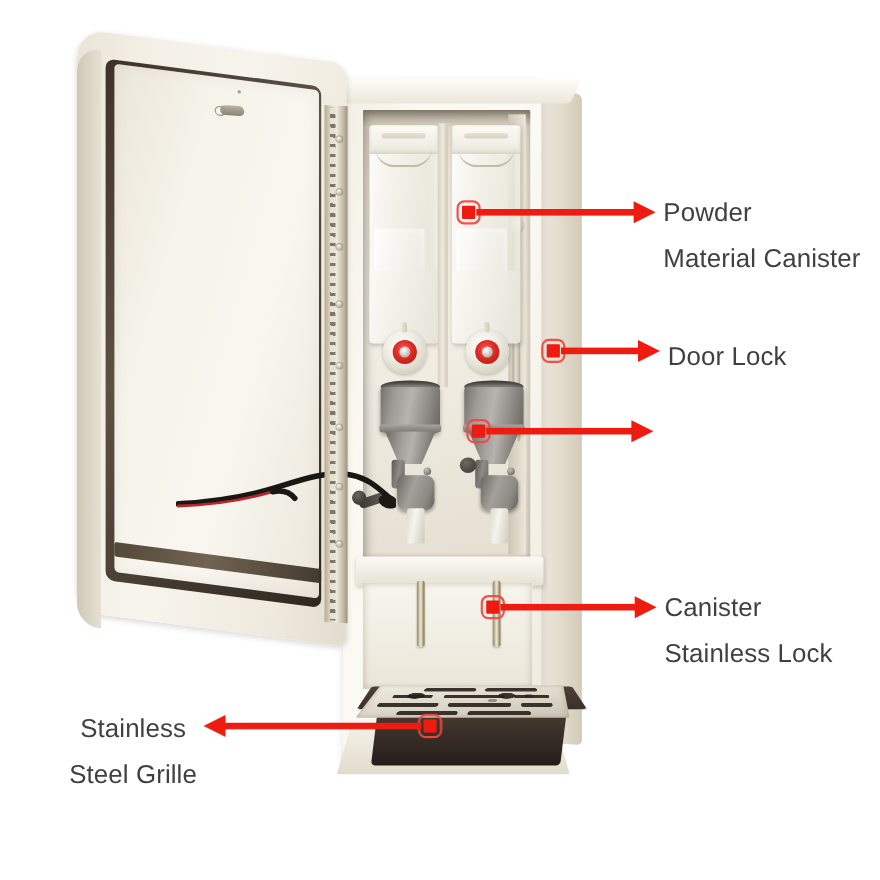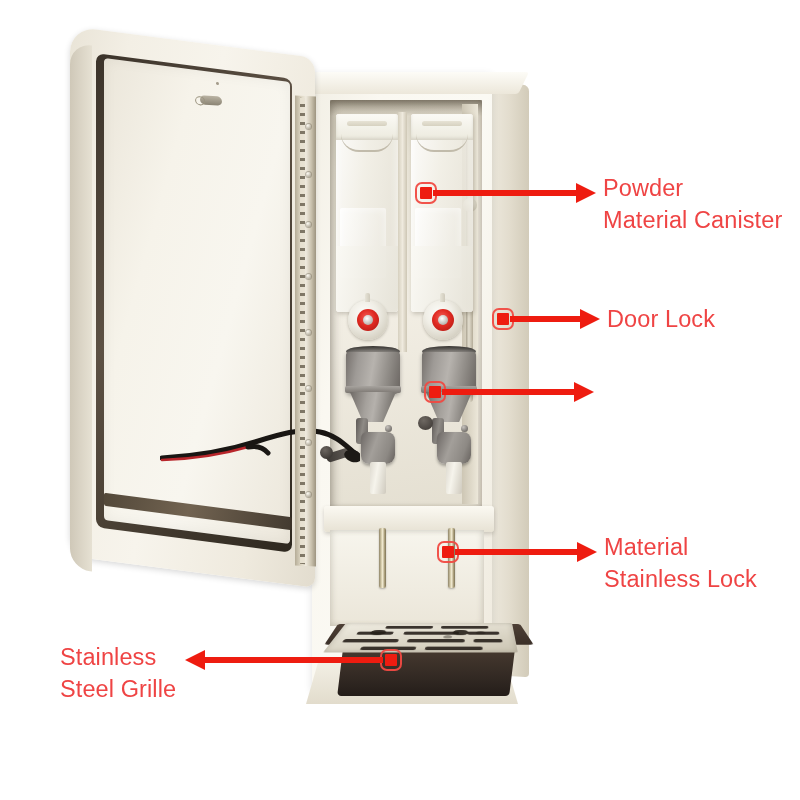--- a/index.html
+++ b/index.html
@@ -287,25 +287,25 @@
   .arrow{position:absolute;height:22px;}
   .arrow .shaft{position:absolute;top:8px;height:6px;background:#ee1c10;}
   .arrow .head{
     position:absolute;top:1px;width:0;height:0;
     border-top:10px solid transparent;border-bottom:10px solid transparent;
   }
   .arrow.right .head{border-left:20px solid #ee1c10;}
   .arrow.left  .head{border-right:20px solid #ee1c10;}
 
   .label{
-    position:absolute;color:#ef4444;font-size:23.5px;line-height:32px;
+    position:absolute;color:#404040;font-size:23.5px;line-height:42px;
     font-weight:400;letter-spacing:.1px;white-space:pre;
   }
   .label.right{text-align:left;}
-  .label.leftal{}
+  .label.leftal{text-align:center;}
 </style>
 </head>
 <body>
 
 <div id="stage">
 
   <div class="photo">
 
     <div class="body-side"></div>
     <div class="body-front"></div>
@@ -442,21 +442,21 @@
   </div>
 
   <div class="marker" style="left:437px;top:541px;">
     <div class="ring"></div>
     <div class="dot"></div>
   </div>
   <div class="arrow right" style="left:455px;top:541px;width:142px;">
     <div class="shaft" style="left:0;width:124px;"></div>
     <div class="head" style="left:122px;"></div>
   </div>
-  <div class="label right" style="left:604px;top:531px;"><span>Material</span>
+  <div class="label right" style="left:604px;top:531px;"><span>Canister</span>
 <span>Stainless Lock</span></div>
 
   <div class="marker" style="left:380px;top:649px;">
     <div class="ring"></div>
     <div class="dot"></div>
   </div>
   <div class="arrow left" style="left:185px;top:649px;width:198px;">
     <div class="shaft" style="left:18px;width:180px;"></div>
     <div class="head" style="left:0;"></div>
   </div>

